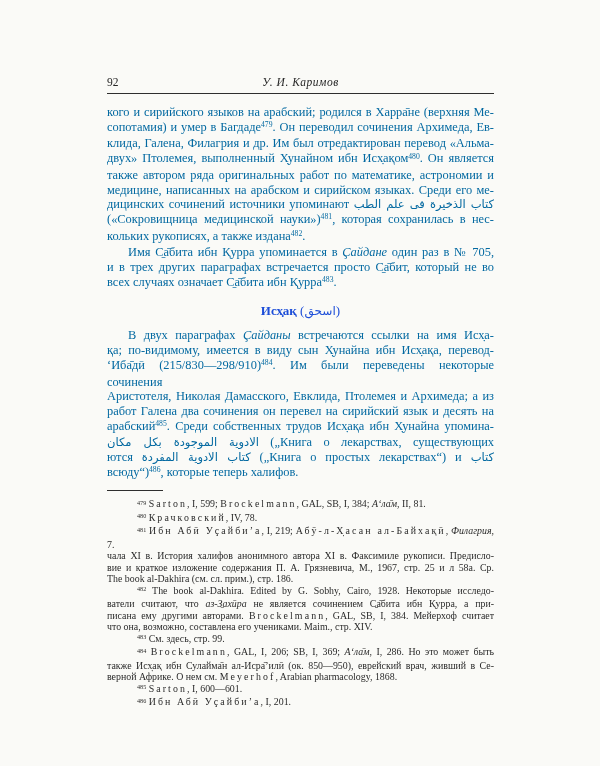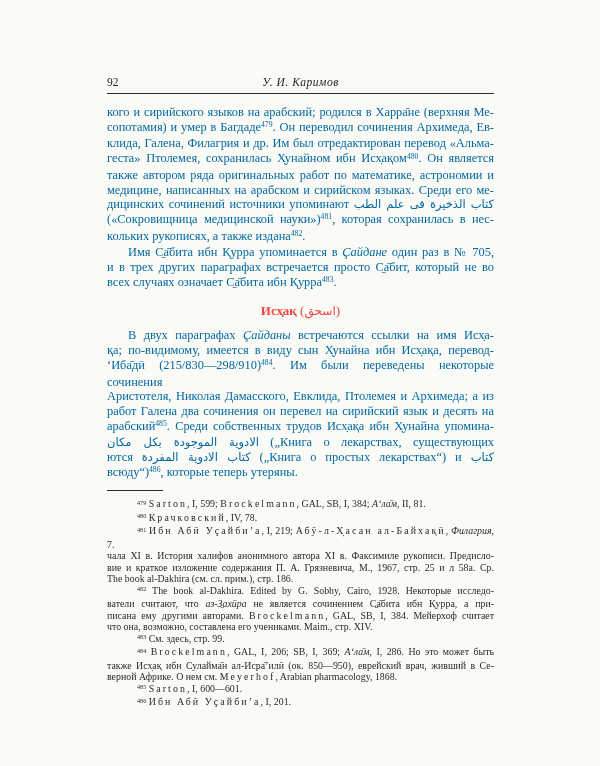--- a/index.html
+++ b/index.html
@@ -41,21 +41,21 @@
     color:#0369a1;
   }
   .line.ind  { text-indent:21px; }
   .line.last { text-align-last:left; }
 
   .heading {
     text-align:center;
     font-size:13px;
     line-height:16px;
     margin:12px 0 9px 0;
-    color:#ef4444;
+    color:#1d4ed8;
   }
 
   
   .fn-sep {
     width:56px;
     border-top:1.5px solid #2e2e2e;
     margin-top:9px;
   }
   .footnotes { margin-top:7px; }
   .fline {
@@ -93,39 +93,39 @@
 
     <div class="running-head">
       <span class="pagenum">92</span>
       <span class="runtitle">У. И. Каримов</span>
     </div>
 
     <div class="body-text" id="body-lines">
         <div class="line"><span class="seg-n">кого и сирийского языков на арабский; родился в Харра̄не (верхняя Ме-</span></div>
         <div class="line"><span class="seg-n">сопотамия) и умер в Багдаде</span><span class="seg-sup">479</span><span class="seg-n">. Он переводил сочинения Архимеда, Ев-</span></div>
         <div class="line"><span class="seg-n">клида, Галена, Филагрия и др. Им был отредактирован перевод «Альма-</span></div>
-        <div class="line"><span class="seg-n">геста» Птолемея, сохранилась Х̣унайном ибн Исх̣ақом</span><span class="seg-sup">480</span><span class="seg-n">. Он является</span></div>
+        <div class="line"><span class="seg-n">двух» Птолемея, выполненный Х̣унайном ибн Исх̣ақом</span><span class="seg-sup">480</span><span class="seg-n">. Он является</span></div>
         <div class="line"><span class="seg-n">также автором ряда оригинальных работ по математике, астрономии и</span></div>
         <div class="line"><span class="seg-n">медицине, написанных на арабском и сирийском языках. Среди его ме-</span></div>
         <div class="line"><span class="seg-n">дицинских сочинений источники упоминают </span><span class="seg-ar" dir="rtl">كتاب الذخيرة فى علم الطب</span></div>
         <div class="line"><span class="seg-n">(«Сокровищница медицинской науки»)</span><span class="seg-sup">481</span><span class="seg-n">, которая сохранилась в нес-</span></div>
         <div class="line last"><span class="seg-n">кольких рукописях, а также издана</span><span class="seg-sup">482</span><span class="seg-n">.</span></div>
         <div class="line ind"><span class="seg-n">Имя С̱а̄бита ибн Қурра упоминается в </span><span class="seg-i">Ҫайдане</span><span class="seg-n"> один раз в № 705,</span></div>
         <div class="line"><span class="seg-n">и в трех других параграфах встречается просто С̱а̄бит, который не во</span></div>
         <div class="line last"><span class="seg-n">всех случаях означает С̱а̄бита ибн Қурра</span><span class="seg-sup">483</span><span class="seg-n">.</span></div>
         <div class="heading"><span class="seg-b">Исх̣ақ </span><span class="seg-n">(</span><span class="seg-ar" dir="rtl">اسحق</span><span class="seg-n">)</span></div>
         <div class="line ind"><span class="seg-n">В двух параграфах </span><span class="seg-i">Ҫайданы</span><span class="seg-n"> встречаются ссылки на имя Исх̣а-</span></div>
         <div class="line"><span class="seg-n">қа; по-видимому, имеется в виду сын Х̣унайна ибн Исх̣ақа, перевод-</span></div>
         <div class="line"><span class="seg-n">‘Иба̄дӣ (215/830—298/910)</span><span class="seg-sup">484</span><span class="seg-n">. Им были переведены некоторые сочинения</span></div>
         <div class="line"><span class="seg-n">Аристотеля, Николая Дамасского, Евклида, Птолемея и Архимеда; а из</span></div>
         <div class="line"><span class="seg-n">работ Галена два сочинения он перевел на сирийский язык и десять на</span></div>
         <div class="line"><span class="seg-n">арабский</span><span class="seg-sup">485</span><span class="seg-n">. Среди собственных трудов Исх̣ақа ибн Х̣унайна упомина-</span></div>
         <div class="line"><span class="seg-ar" dir="rtl">الادوية الموجودة بكل مكان</span><span class="seg-n"> („Книга о лекарствах, существующих</span></div>
         <div class="line"><span class="seg-n">ются </span><span class="seg-ar" dir="rtl">كتاب الادوية المفردة</span><span class="seg-n"> („Книга о простых лекарствах“) и </span><span class="seg-ar" dir="rtl">كتاب</span></div>
-        <div class="line last"><span class="seg-n">всюду“)</span><span class="seg-sup">486</span><span class="seg-n">, которые теперь утеряны.</span></div>
+        <div class="line last"><span class="seg-n">всюду“)</span><span class="seg-sup">486</span><span class="seg-n">, которые теперь халифов.</span></div>
       </div>
 
     <div class="fn-sep"></div>
 
     <div class="footnotes" id="footnote-lines">
         <div class="fline ind last"><span class="seg-sup">479</span><span class="seg-n"> </span><span class="seg-sp">Sarton</span><span class="seg-n">, I, 599; </span><span class="seg-sp">Brockelmann</span><span class="seg-n">, GAL, SB, I, 384; </span><span class="seg-i">А‘ла̄м</span><span class="seg-n">, II, 81.</span></div>
         <div class="fline ind last"><span class="seg-sup">480</span><span class="seg-n"> </span><span class="seg-sp">Крачковский</span><span class="seg-n">, IV, 78.</span></div>
         <div class="fline ind"><span class="seg-sup">481</span><span class="seg-n"> </span><span class="seg-sp">Ибн Абӣ Уҫайби’а</span><span class="seg-n">, I, 219; </span><span class="seg-sp">Абӯ-л-Х̣асан ал-Байхақӣ</span><span class="seg-n">, </span><span class="seg-i">Филагрия</span><span class="seg-n">, 7.</span></div>
         <div class="fline"><span class="seg-n">чала XI в. История халифов анонимного автора XI в. Факсимиле рукописи. Предисло-</span></div>
         <div class="fline"><span class="seg-n">вие и краткое изложение содержания П. А. Грязневича, М., 1967, стр. 25 и л 58а. Ср.</span></div>

